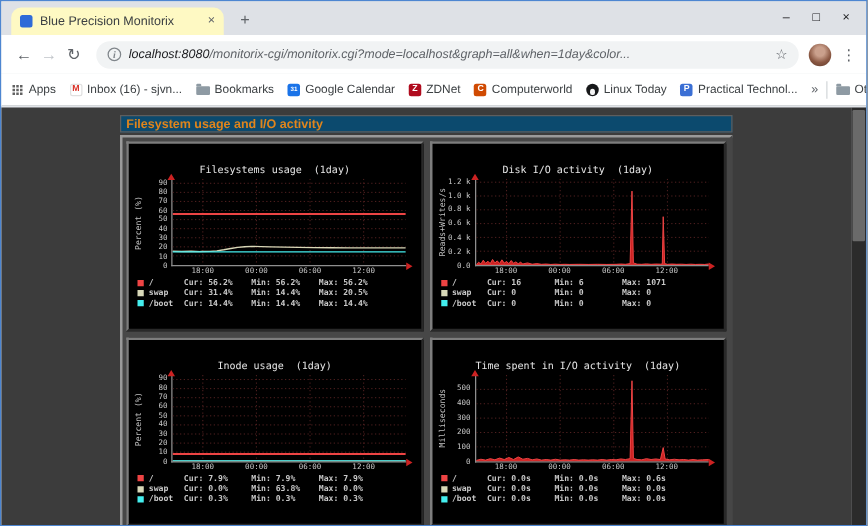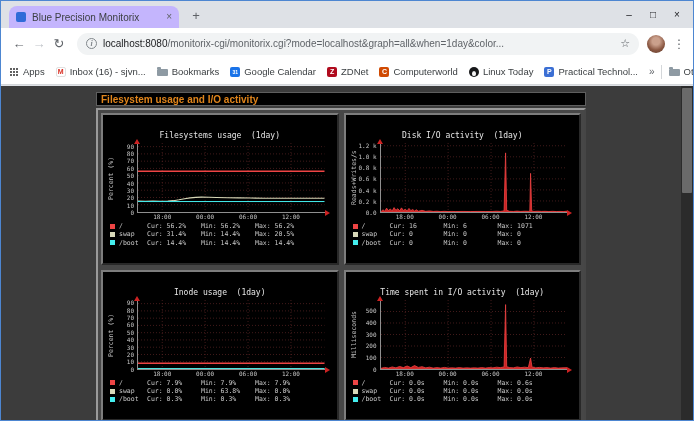--- a/index.html
+++ b/index.html
@@ -2,41 +2,41 @@
 <html><head>
 <meta charset="utf-8">
 <style>
   html,body{margin:0;padding:0;background:#9a9a9a;}
   *{box-sizing:border-box;}
   .window{position:relative;width:694px;height:421px;background:#dee1e6;overflow:hidden;
           border:1px solid #4d86d1;font-family:"Liberation Sans",sans-serif;}
 
   
   .tabstrip{position:absolute;top:0;left:0;right:0;height:27px;background:#dee1e6;}
-  .tab{position:absolute;left:8px;top:5px;width:170px;height:22px;background:#c4b5fd;
+  .tab{position:absolute;left:8px;top:5px;width:170px;height:22px;background:#fef9c3;
        border-radius:8px 8px 0 0;display:flex;align-items:center;padding:0 7px;}
   .favicon{width:10px;height:10px;border-radius:2px;background:#2f6bd8;margin-right:6px;flex:none;}
   .tab-title{font-size:10px;color:#3c4043;flex:1;white-space:nowrap;overflow:hidden;}
   .tab-close{font-size:10px;color:#5f6368;margin-left:4px;line-height:10px;}
   .newtab{position:absolute;left:186px;top:6px;width:18px;height:18px;text-align:center;
           line-height:17px;font-size:13px;color:#5f6368;}
   .win-controls{position:absolute;right:4px;top:0;height:27px;display:flex;align-items:center;}
   .win-btn{width:24px;text-align:center;font-size:10px;color:#202124;line-height:12px;}
 
   
   .navbar{position:absolute;top:27px;left:0;right:0;height:31px;background:#fff;
           display:flex;align-items:center;padding:0 8px;}
   .nav-btn{width:20px;text-align:center;font-size:13px;color:#5f6368;flex:none;}
   .nav-btn.disabled{color:#c0c4c9;}
   .omnibox{flex:1;height:22px;background:#f1f3f4;border-radius:11px;display:flex;
            align-items:center;padding:0 9px;margin:0 8px;overflow:hidden;}
   .info-ico{width:11px;height:11px;border:1px solid #80868b;border-radius:50%;
             font:italic bold 8px "Liberation Serif",serif;color:#80868b;text-align:center;
             line-height:10px;margin-right:6px;flex:none;}
-  .url{font-size:10px;white-space:nowrap;overflow:hidden;flex:1;}
+  .url{font-size:10px;white-space:nowrap;overflow:hidden;flex:1;font-style:italic;}
   .url-host{color:#202124;}
   .url-path{color:#5f6368;}
   .star{font-size:11px;color:#5f6368;margin-left:6px;flex:none;}
   .avatar{width:18px;height:18px;border-radius:50%;flex:none;margin-right:8px;
           background:radial-gradient(circle at 50% 35%,#caa08c 25%,#8a5742 60%,#5d3a2c 100%);}
   .kebab{font-size:12px;color:#5f6368;flex:none;width:12px;text-align:center;}
 
   
   .bookbar{position:absolute;top:58px;left:0;right:0;height:26px;background:#fff;
            border-bottom:1px solid #d4d7da;display:flex;align-items:center;padding:0 8px;
@@ -60,21 +60,21 @@
   .ico-tux::before{content:"";position:absolute;left:3px;top:4px;width:4px;height:5px;background:#f4f4f4;border-radius:50% 50% 40% 40%;}
   .bm-right{margin-left:auto;display:flex;align-items:center;flex:none;}
   .chevrons{color:#5f6368;font-size:10px;margin-right:6px;}
   .bar-sep{width:1px;height:14px;background:#d4d7da;margin-right:7px;}
 
   
   .content{position:absolute;top:85px;left:0;right:12px;bottom:0;background:#3c3c3c;overflow:hidden;}
   .scrollbar{position:absolute;top:85px;right:0;bottom:0;width:12px;background:#2b2b2b;}
   .scroll-thumb{position:absolute;top:2px;left:1px;width:10px;height:105px;background:#6a6a6a;border-radius:1px;}
   .mx{width:490px;margin:6px auto 0;}
-  .section-header{height:14px;background:#000000;border:1px solid #5e5e5e;
+  .section-header{height:14px;background:#0c4a6e;border:1px solid #5e5e5e;
                   font-weight:bold;font-size:10px;color:#e0851c;padding:1px 4px 0;margin-bottom:2px;}
   .graphs-box{border:2px outset #9a9a9a;background:#474747;padding:3px;display:grid;
               grid-template-columns:1fr 1fr;gap:5px;margin-bottom:8px;}
 
   
   .graph-panel{background:#000;border:2px outset #7d7d7d;padding:16px 3px;color:#ccc;
                font-family:"DejaVu Sans Mono",monospace;overflow:hidden;}
   .g-title{text-align:center;font-size:8px;color:#e6e6e6;line-height:10px;white-space:pre;}
   .g-body{display:flex;height:70px;margin:2px 0 9px 0;}
   .g-ylab{width:10px;flex:none;display:flex;align-items:center;justify-content:center;
@@ -83,21 +83,21 @@
   .g-ytick{position:absolute;right:3px;line-height:6px;white-space:pre;}
   .g-plot{position:relative;flex:1;margin-right:9px;border-left:1px solid #8f8f8f;border-bottom:1px solid #8f8f8f;}
   .g-plot svg{position:absolute;left:0;top:0;width:100%;height:100%;}
   .grid{stroke:#5d2525;stroke-width:0.7;stroke-dasharray:1 2;vector-effect:non-scaling-stroke;}
   .arrow-up{position:absolute;left:-4px;top:-4px;width:0;height:0;
             border-left:3px solid transparent;border-right:3px solid transparent;border-bottom:5px solid #cc2222;}
   .arrow-right{position:absolute;right:-5px;bottom:-4px;width:0;height:0;
                border-top:3px solid transparent;border-bottom:3px solid transparent;border-left:5px solid #cc2222;}
   .g-xtick{position:absolute;bottom:-9px;transform:translateX(-50%);font-size:6px;color:#c8c8c8;line-height:8px;}
   .g-legend{padding-left:4px;}
-  .g-lrow{font-size:6.5px;line-height:8px;color:#c8c8c8;white-space:pre;}
+  .g-lrow{font-size:6.5px;line-height:8px;color:#c8c8c8;white-space:pre;font-weight:bold;}
   .g-swatch{display:inline-block;width:5px;height:5px;margin-right:4px;vertical-align:middle;}
   .g-lname{display:inline-block;width:28px;vertical-align:middle;}
   .g-lval{display:inline-block;width:54px;vertical-align:middle;}
 </style>
 </head>
 <body>
 
 <div class="window">
 
   <div class="tabstrip">

